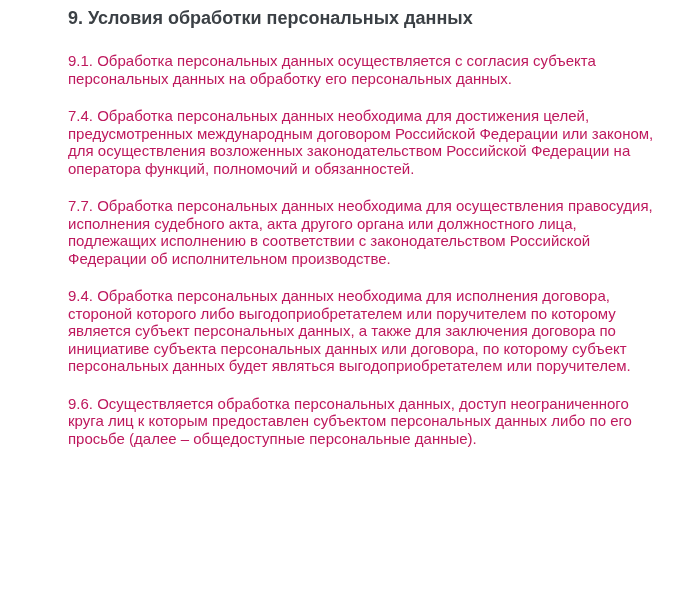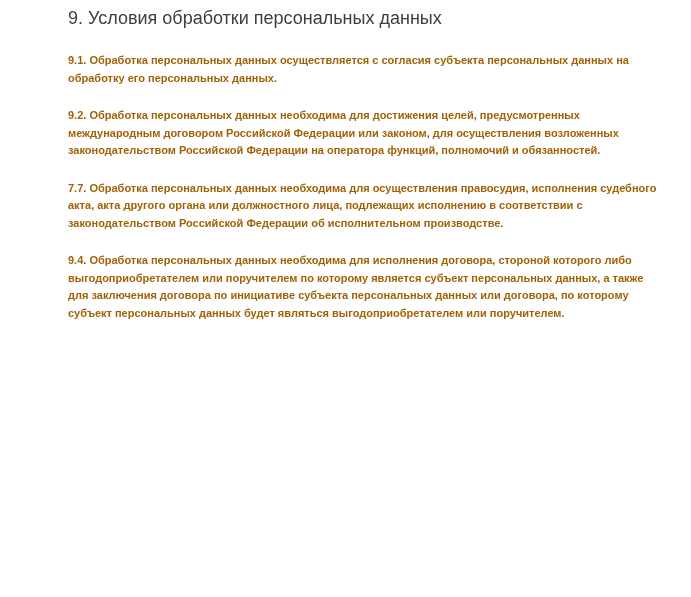--- a/index.html
+++ b/index.html
@@ -14,48 +14,49 @@
     overflow: hidden;
     font-family: "Liberation Sans", "DejaVu Sans", sans-serif;
     color: #3c4043;
     -webkit-font-smoothing: antialiased;
   }
   .doc {
     padding: 8px 24px 0 68px;
   }
   .doc-heading {
     font-size: 18px;
-    font-weight: 400;
+    font-weight: 700;
     line-height: 21px;
     margin: 0 0 23px 0;
     color: #3b4045;
     max-width: 600px;
   }
   .doc-paragraph {
-    font-size: 11px;
-    font-weight: 700;
+    font-size: 15px;
+    font-weight: 400;
     line-height: 17.5px;
     margin: 20px 0;
     max-width: 596px;
-    color: #a16207;
+    color: #be185d;
     word-spacing: normal;
   }
   .doc-paragraph:first-of-type {
     margin-top: 0;
   }
 </style>
 </head>
 <body>
 
 <main class="doc">
   <h1 class="doc-heading">9. Условия обработки персональных данных</h1>
 
   <p class="doc-paragraph">9.1. Обработка персональных данных осуществляется с согласия субъекта персональных данных на обработку его персональных данных.</p>
 
-  <p class="doc-paragraph">9.2. Обработка персональных данных необходима для достижения целей, предусмотренных международным договором Российской Федерации или законом, для осуществления возложенных законодательством Российской Федерации на оператора функций, полномочий и обязанностей.</p>
+  <p class="doc-paragraph">7.4. Обработка персональных данных необходима для достижения целей, предусмотренных международным договором Российской Федерации или законом, для осуществления возложенных законодательством Российской Федерации на оператора функций, полномочий и обязанностей.</p>
 
   <p class="doc-paragraph">7.7. Обработка персональных данных необходима для осуществления правосудия, исполнения судебного акта, акта другого органа или должностного лица, подлежащих исполнению в соответствии с законодательством Российской Федерации об исполнительном производстве.</p>
 
   <p class="doc-paragraph">9.4. Обработка персональных данных необходима для исполнения договора, стороной которого либо выгодоприобретателем или поручителем по которому является субъект персональных данных, а также для заключения договора по инициативе субъекта персональных данных или договора, по которому субъект персональных данных будет являться выгодоприобретателем или поручителем.</p>
 
 
+  <p class="doc-paragraph">9.6. Осуществляется обработка персональных данных, доступ неограниченного круга лиц к которым предоставлен субъектом персональных данных либо по его просьбе (далее – общедоступные персональные данные).</p>
 
 </main>
 
 </body></html>

